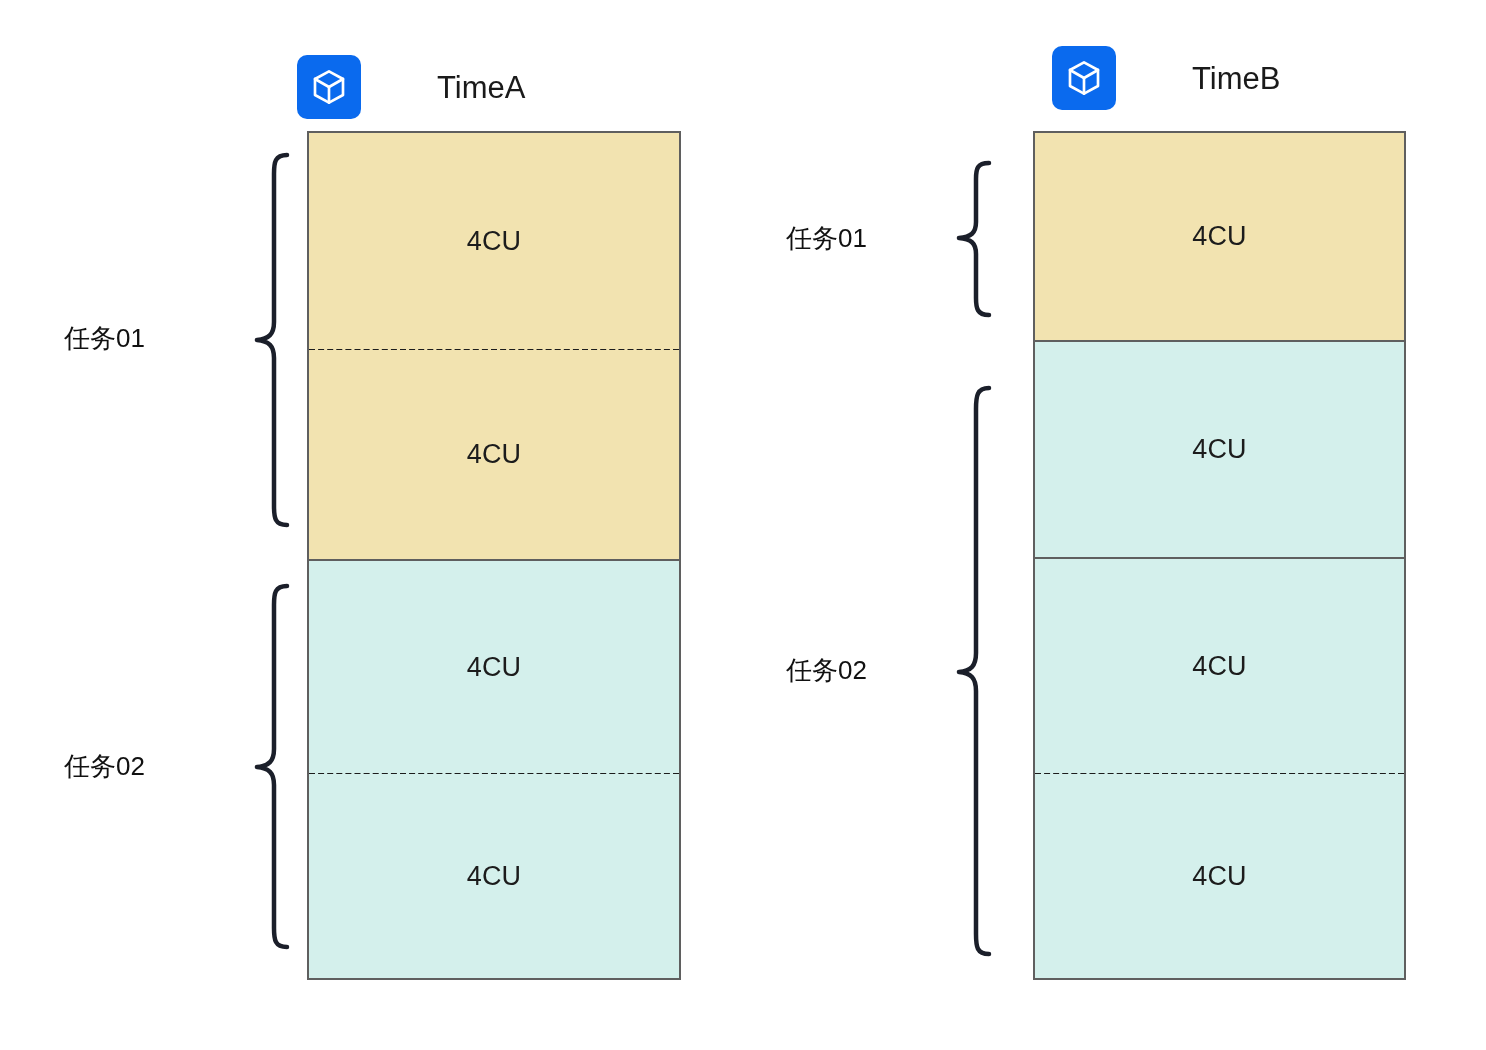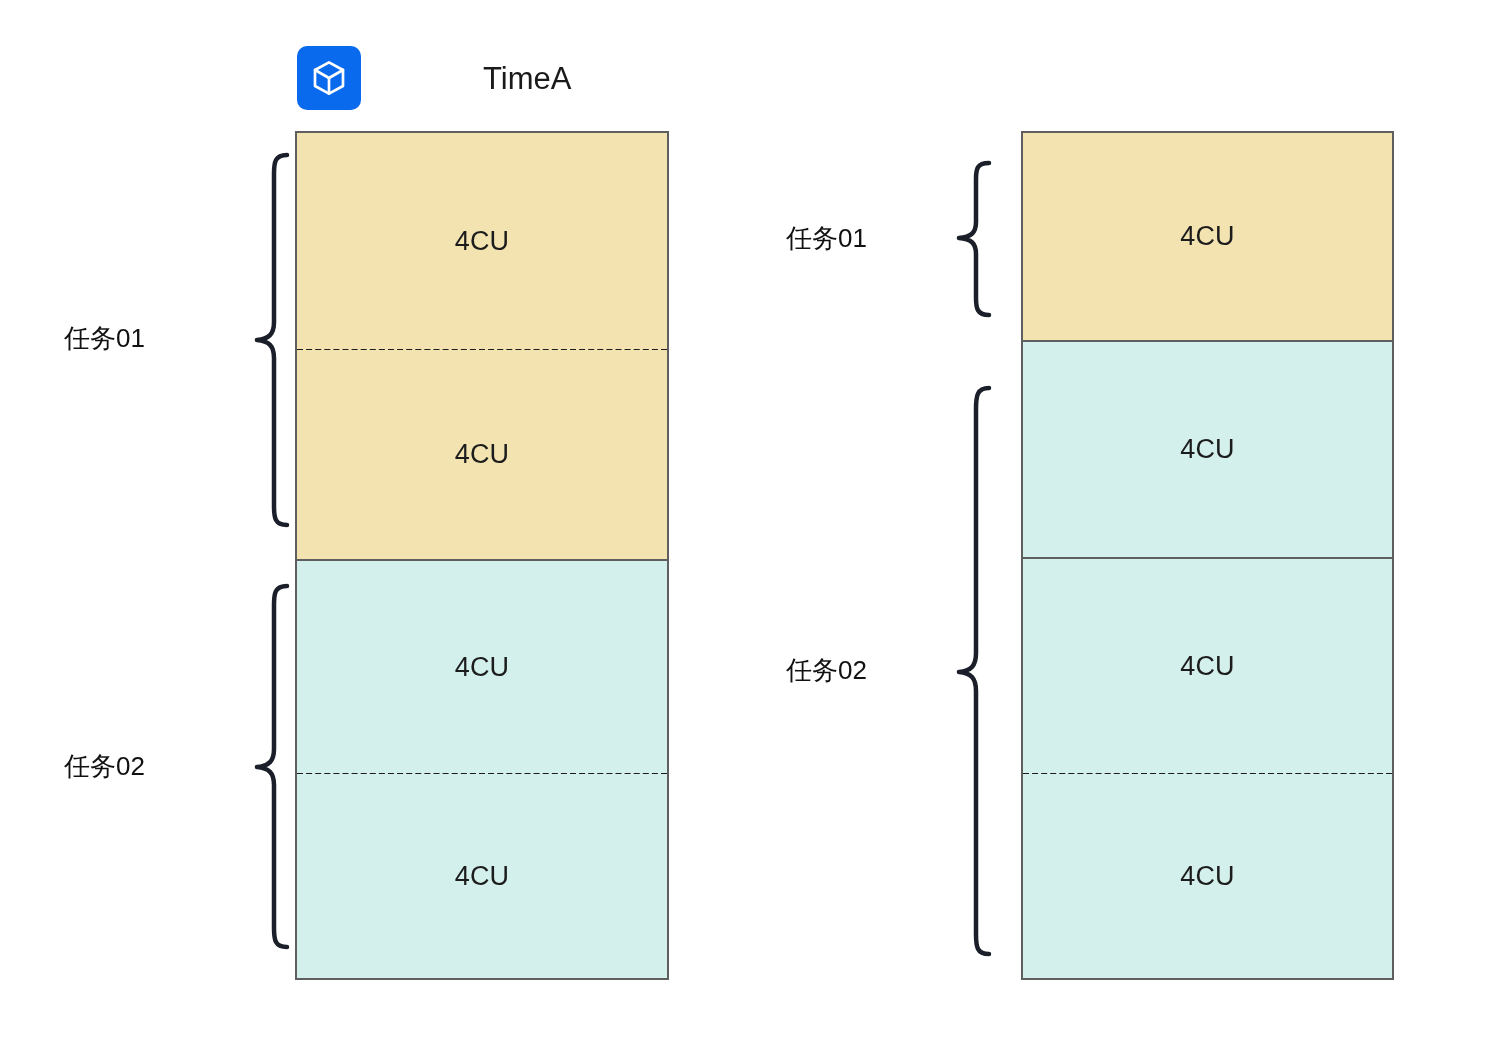--- a/index.html
+++ b/index.html
@@ -35,20 +35,21 @@
     color: #1a1a1a;
     line-height: 1;
     white-space: nowrap;
   }
 
   
   .stack {
     position: absolute;
     border: 2px solid #5f5f5f;
     background: #ffffff;
+    margin-left: 12px;
   }
   .seg {
     position: relative;
     width: 100%;
     display: flex;
     align-items: center;
     justify-content: center;
   }
   .seg-label {
     font-size: 27px;
@@ -76,21 +77,21 @@
     color: #111111;
     line-height: 1;
     white-space: nowrap;
   }
 </style>
 </head>
 <body>
 
 <div id="canvas">
 
-  <div class="col-header" style="left:297px; top:46px;gap:46px;">
+  <div class="col-header" style="left:297px; top:55px;">
     <div class="app-icon" style="background:#0a6aee;">
       <svg width="40" height="40" viewBox="0 0 24 24" fill="none" stroke="#ffffff" stroke-width="1.6" stroke-linecap="round" stroke-linejoin="round">
         <path d="M12 2.6 L20.4 7.2 L20.4 16.8 L12 21.4 L3.6 16.8 L3.6 7.2 Z"></path>
         <path d="M3.6 7.2 L12 12 L20.4 7.2"></path>
         <path d="M12 12 L12 21.4"></path>
       </svg>
     </div>
     <div class="col-title" style="margin-left:76px;">TimeA</div>
   </div>
 
@@ -128,20 +129,30 @@
   <div class="brace" style="left:243px; top:583px; width:46px; height:367px;">
     <svg width="46" height="367" viewBox="0 0 46 367" fill="none" stroke="#1b1f2a" stroke-width="4.5" stroke-linecap="round" stroke-linejoin="round">
       <path d="M44 3 C 32 3, 31 10, 31 22
                L31 166 C 31 178, 26 183, 14 184
                C 26 185, 31 190, 31 202
                L31 345 C 31 357, 32 364, 44 364"></path>
     </svg>
   </div>
   <div class="brace-label" style="left:64px; top:753px;">任务02</div>
 
+  <div class="col-header" style="left:1052px; top:46px;">
+    <div class="app-icon" style="background:#0a6aee;">
+      <svg width="40" height="40" viewBox="0 0 24 24" fill="none" stroke="#ffffff" stroke-width="1.6" stroke-linecap="round" stroke-linejoin="round">
+        <path d="M12 2.6 L20.4 7.2 L20.4 16.8 L12 21.4 L3.6 16.8 L3.6 7.2 Z"></path>
+        <path d="M3.6 7.2 L12 12 L20.4 7.2"></path>
+        <path d="M12 12 L12 21.4"></path>
+      </svg>
+    </div>
+    <div class="col-title" style="margin-left:76px;">TimeB</div>
+  </div>
 
   <div class="stack" style="left:1021px; top:131px; width:373px; height:849px;">
 
     <div class="seg" style="height:207px; background:#f2e3b0;">
       <span class="seg-label">4CU</span>
     </div>
 
     <div class="seg solid-div" style="height:217px; background:#d4f0ec;">
       <span class="seg-label">4CU</span>
     </div>

